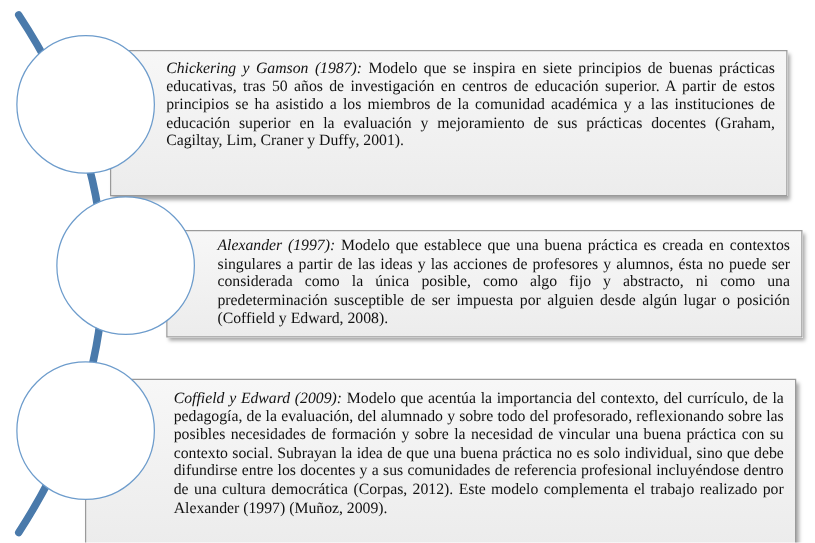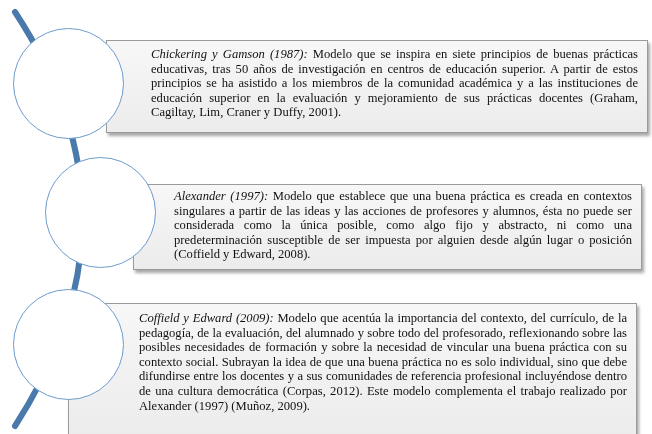--- a/index.html
+++ b/index.html
@@ -25,21 +25,21 @@
     border:1.3px solid #6d9ccc; box-sizing:border-box;
   }
 </style>
 </head>
 <body>
 
 <svg class="arc" viewBox="0 0 652 434">
   <path d="M15,12 Q150,217 15,426" fill="none" stroke="#4a7aab" stroke-width="6" stroke-linecap="round"></path>
 </svg>
 
-<div class="box" style="left:106px; top:40px; width:542px; height:93px; padding:6px 9px 0 44px;">
+<div class="box" style="left:88px; top:40px; width:542px; height:117px; padding:6px 9px 0 44px;">
   <p><span class="author">Chickering y Gamson (1987):</span><span> Modelo que se inspira en siete principios de buenas prácticas educativas, tras 50 años de investigación en centros de educación superior. A partir de estos principios se ha asistido a los miembros de la comunidad académica y a las instituciones de educación superior en la evaluación y mejoramiento de sus prácticas docentes (Graham, Cagiltay, Lim, Craner y Duffy, 2001).</span></p>
 </div>
 <div class="circle" style="left:13px; top:28px; width:111px; height:111px;"></div>
 
 <div class="box" style="left:133px; top:169px; width:509px; height:86px; padding:4px 9px 0 40px;margin-top:15px;">
   <p><span class="author">Alexander (1997):</span><span> Modelo que establece que una buena práctica es creada en contextos singulares a partir de las ideas y las acciones de profesores y alumnos, ésta no puede ser considerada como la única posible, como algo fijo y abstracto, ni como una predeterminación susceptible de ser impuesta por alguien desde algún lugar o posición (Coffield y Edward, 2008).</span></p>
 </div>
 <div class="circle" style="left:45px; top:157px; width:111px; height:111px;"></div>
 
 <div class="box" style="left:68px; top:279px; width:569px; height:134px; padding:7px 9px 0 70px;margin-top:24px;">

